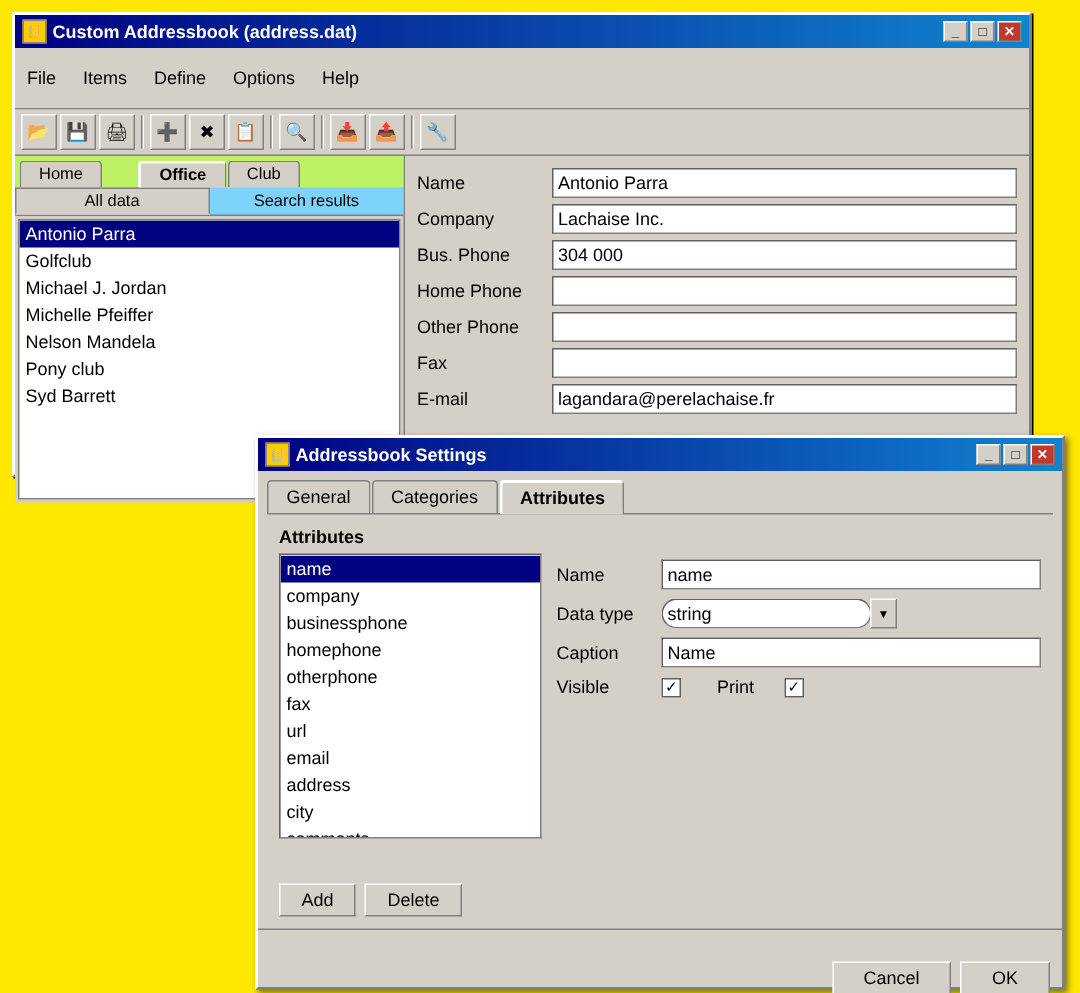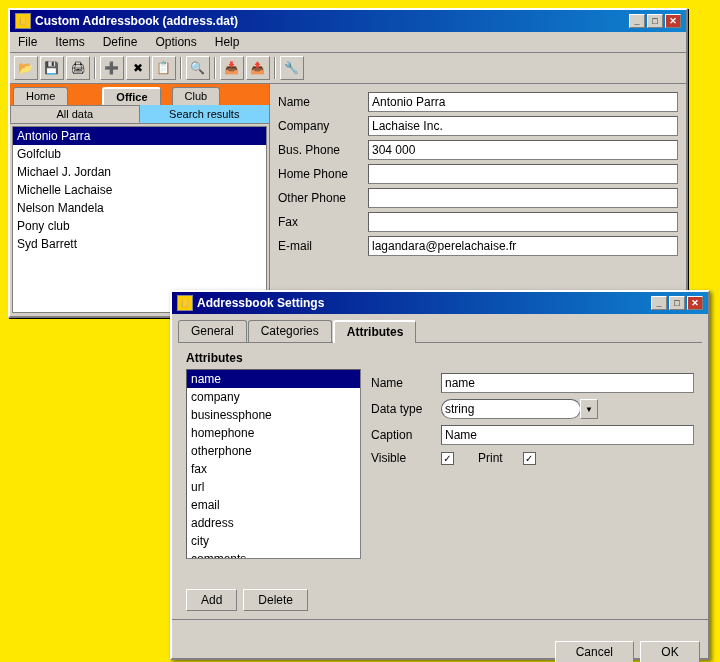--- a/index.html
+++ b/index.html
@@ -69,21 +69,21 @@
       justify-content: center;
       font-size: 9px;
       cursor: pointer;
       color: #000;
       font-weight: bold;
     }
     .tb-btn.close { background: #c0392b; color: white; }
 
     .menu-bar {
       background: #d4d0c8;
-      padding: 2px 4px;
+      padding: 12px 4px;
       display: flex;
       gap: 10px;
       border-bottom: 1px solid #808080;
     }
     .menu-item {
       font-size: 12px;
       cursor: pointer;
       padding: 1px 4px;
     }
 
@@ -125,23 +125,23 @@
     .left-panel {
       width: 260px;
       background: #d4d0c8;
       border-right: 1px solid #808080;
       display: flex;
       flex-direction: column;
     }
 
     .tab-row {
       display: flex;
-      background: #f97316;
+      background: #bef264;
       padding: 3px 3px 0;
-      gap: 11px;
+      gap: 1px;
     }
     .tab {
       padding: 2px 12px;
       background: #d4d0c8;
       border: 1px solid #808080;
       border-bottom: none;
       cursor: pointer;
       font-size: 11px;
       border-top-left-radius: 3px;
       border-top-right-radius: 3px;
@@ -486,21 +486,21 @@
         <div class="tab">Club</div>
       </div>
       <div class="subtab-row">
         <div class="subtab active">All data</div>
         <div class="subtab">Search results</div>
       </div>
       <div class="contact-list">
         <div class="contact-item selected">Antonio Parra</div>
         <div class="contact-item">Golfclub</div>
         <div class="contact-item">Michael J. Jordan</div>
-        <div class="contact-item">Michelle Lachaise</div>
+        <div class="contact-item">Michelle Pfeiffer</div>
         <div class="contact-item">Nelson Mandela</div>
         <div class="contact-item">Pony club</div>
         <div class="contact-item">Syd Barrett</div>
       </div>
     </div>
 
     <div class="right-panel">
       <div class="form-row">
         <span class="form-label">Name</span>
         <input class="form-input" type="text" value="Antonio Parra" style="">

